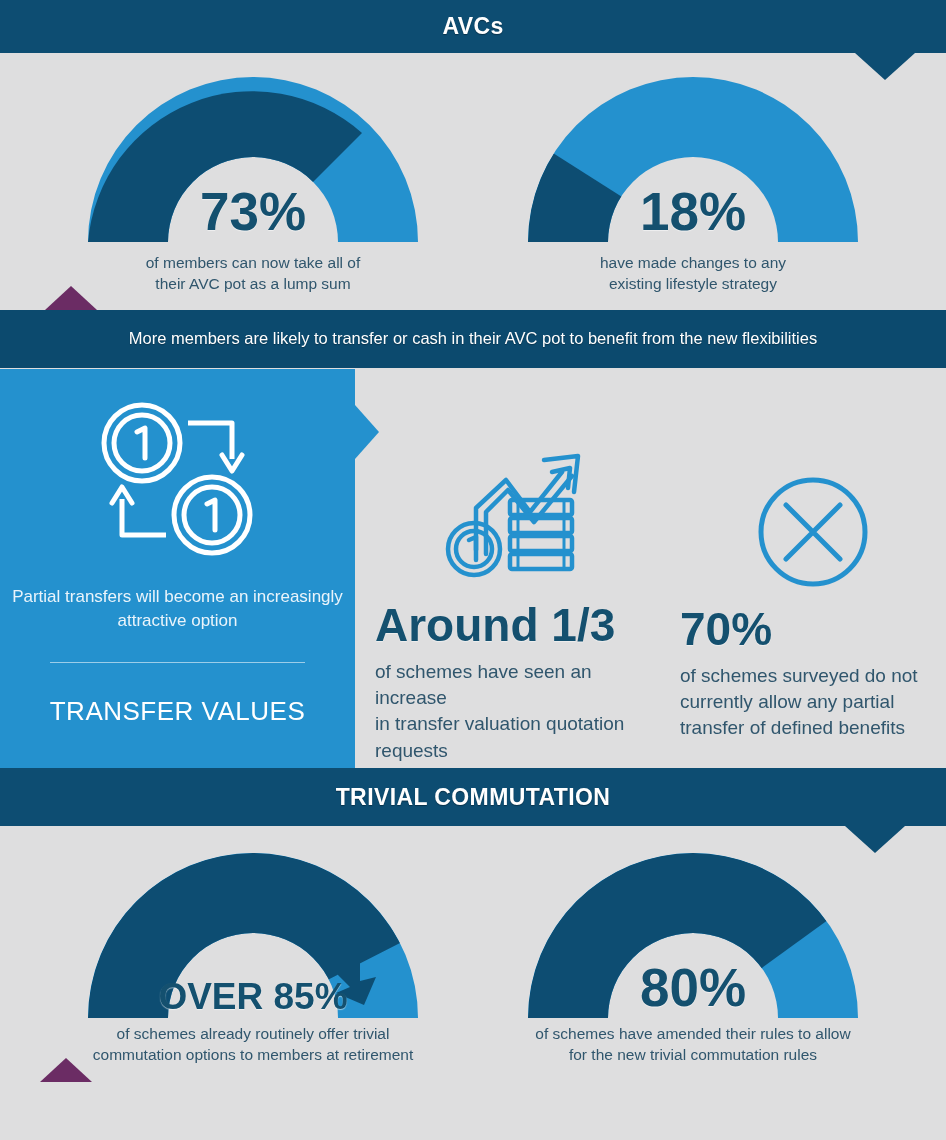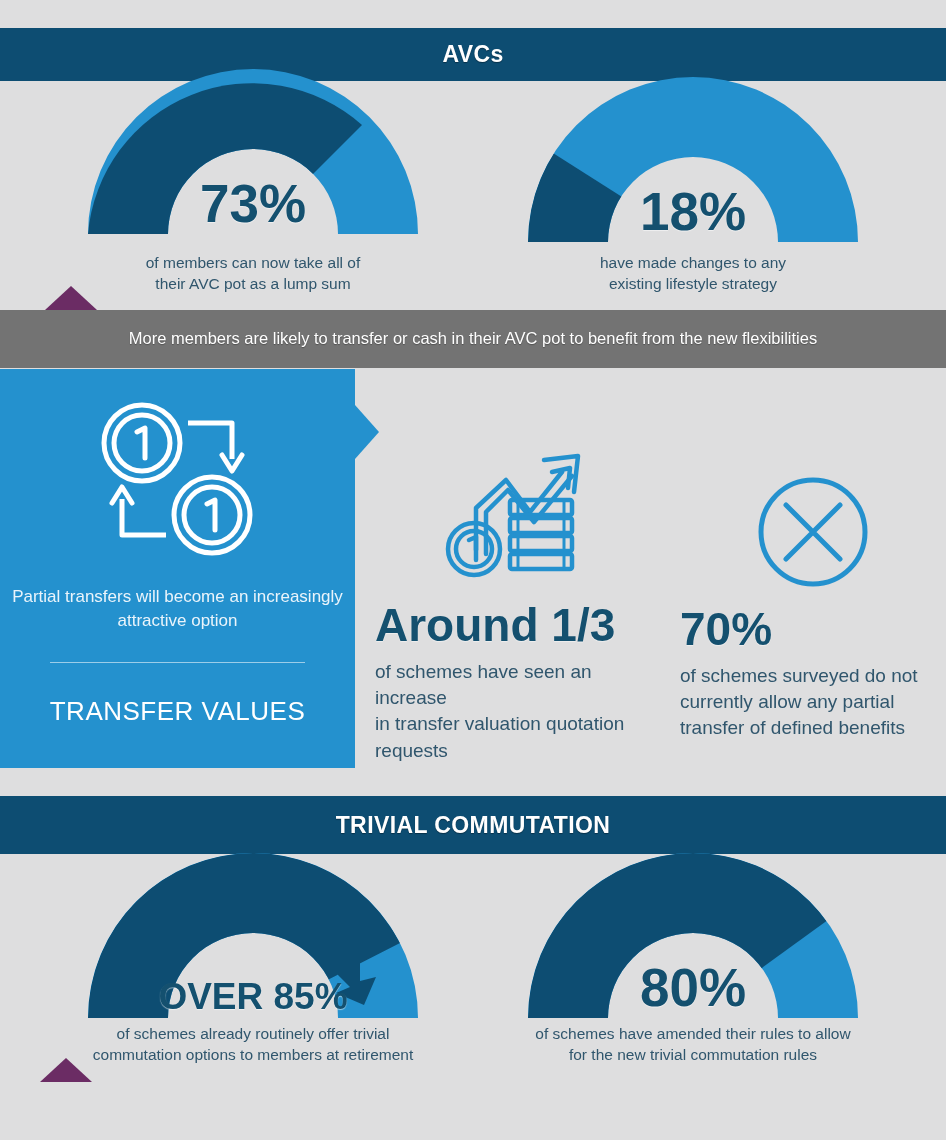--- a/index.html
+++ b/index.html
@@ -11,22 +11,22 @@
     position:relative;
   }
   .stage{position:relative;width:946px;height:1140px;overflow:hidden;}
 
   
   .band{
     position:absolute;left:0;width:946px;
     display:flex;align-items:center;justify-content:center;
     color:#ffffff;
   }
-  .band-dark{background:#0d4d72;margin-top:28px;}
-  .band-purple{background:#737373;}
+  .band-dark{background:#0d4d72;}
+  .band-purple{background:#0c4a6e;}
 
   .band-title{
     font-size:23px;font-weight:bold;letter-spacing:0.4px;
     text-shadow:0 1px 1px rgba(0,0,0,.35);
   }
   .band-note{
     font-size:16.5px;font-weight:400;line-height:1.42;text-align:center;
     text-shadow:0 1px 1px rgba(0,0,0,.30);
   }
 
@@ -87,21 +87,21 @@
 </head>
 <body>
 
 <div class="stage">
 
   <div class="band band-dark" style="top:0;height:53px;">
     <div class="band-title">AVCs</div>
   </div>
   <div class="notch notch-down" style="left:855px;top:53px;"></div>
 
-  <div class="gauge" style="left:88px;top:69px;">
+  <div class="gauge" style="left:88px;top:77px;">
     <svg width="330" height="166" viewBox="0 0 330 166">
 
       <path d="M 0 165 A 165 165 0 0 1 330 165 L 250 165 A 85 85 0 0 0 80 165 Z" fill="#2491ce"></path>
 
       <path d="M 0 165 A 165 165 0 0 1 330 165 L 250 165 A 85 85 0 0 0 80 165 Z" fill="#0d4d72" clip-path="url(#clip73)"></path>
       <defs>
         <clipPath id="clip73">
           <path d="M 165 165 L 0 165 A 165 165 0 0 1 274.0 55.9 Z"></path>
         </clipPath>
       </defs>

